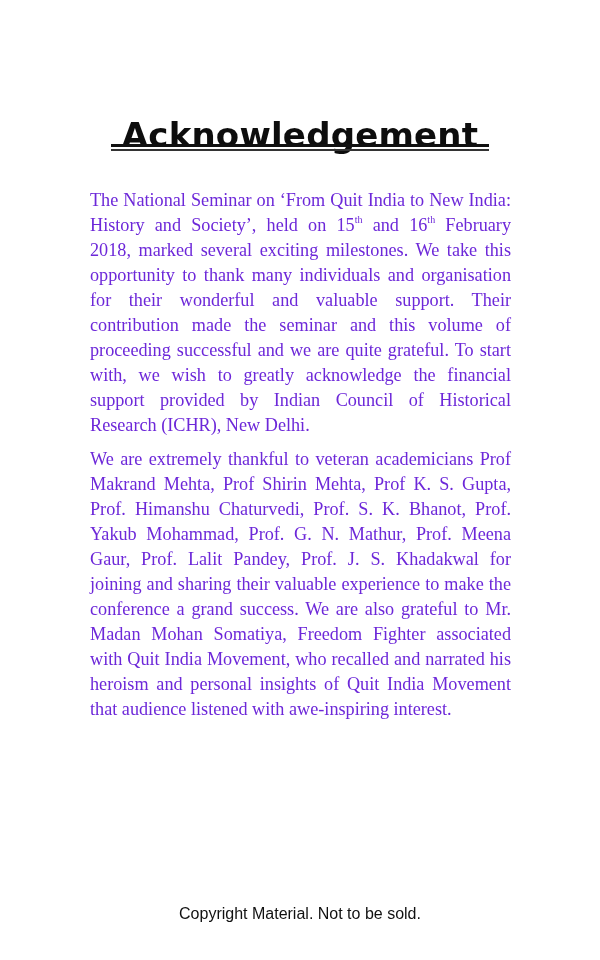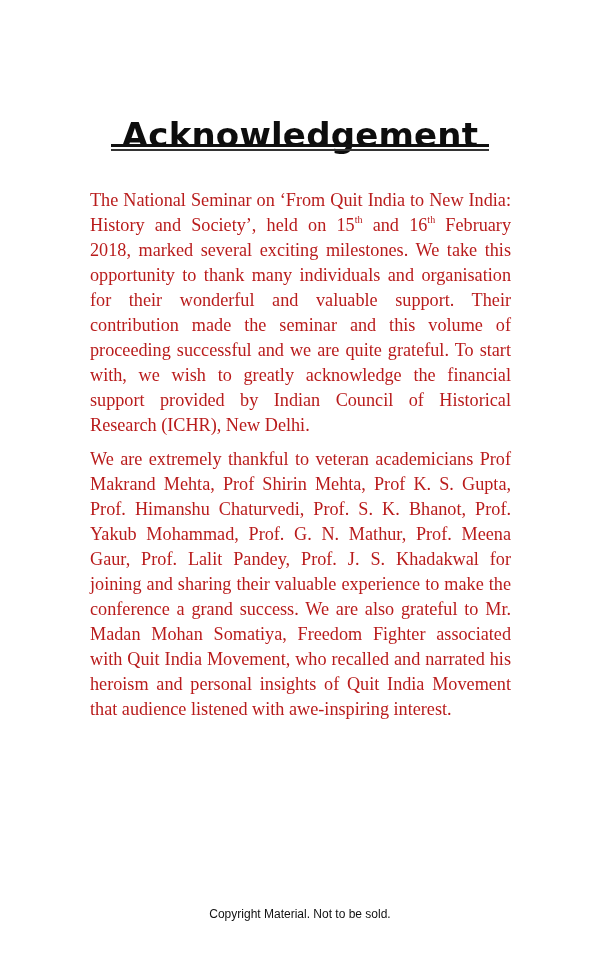--- a/index.html
+++ b/index.html
@@ -49,42 +49,42 @@
       background: #333333;
     }
     .body-text {
       position: absolute;
       left: 90px;
       top: 188px;
       width: 421px;
       font-family: "Liberation Serif", serif;
       font-size: 18.2px;
       line-height: 25px;
-      color: #b91c1c;
+      color: #6d28d9;
     }
     .para {
       margin: 0 0 9px 0;
       text-align: justify;
       text-align-last: left;
     }
     sup {
       font-size: 10px;
       line-height: 0;
       vertical-align: super;
       position: relative;
       top: -1px;
     }
     .footer {
       position: absolute;
       left: 0;
       top: 903px;
       width: 600px;
       text-align: center;
       font-family: "Liberation Sans", sans-serif;
-      font-size: 12px;
+      font-size: 16px;
       color: #111111;
       line-height: 22px;
     }
   </style>
 </head>
 <body>
 
 <div class="page">
 
   <h1 class="title">Acknowledgement</h1>

